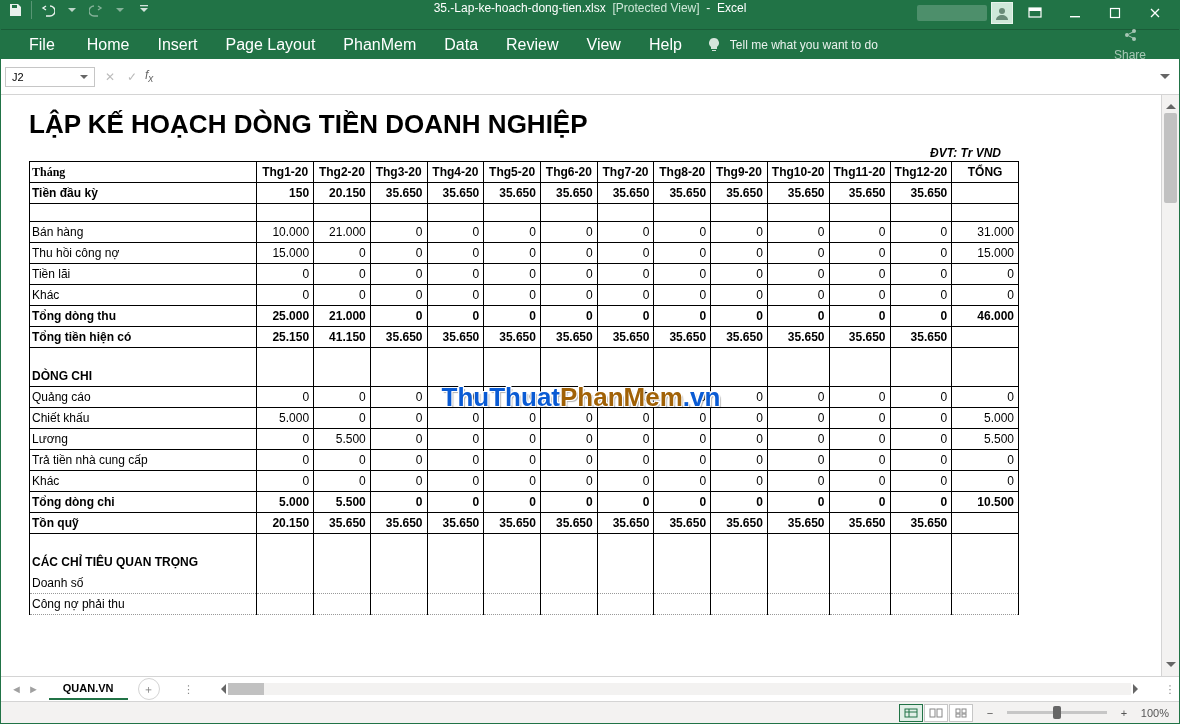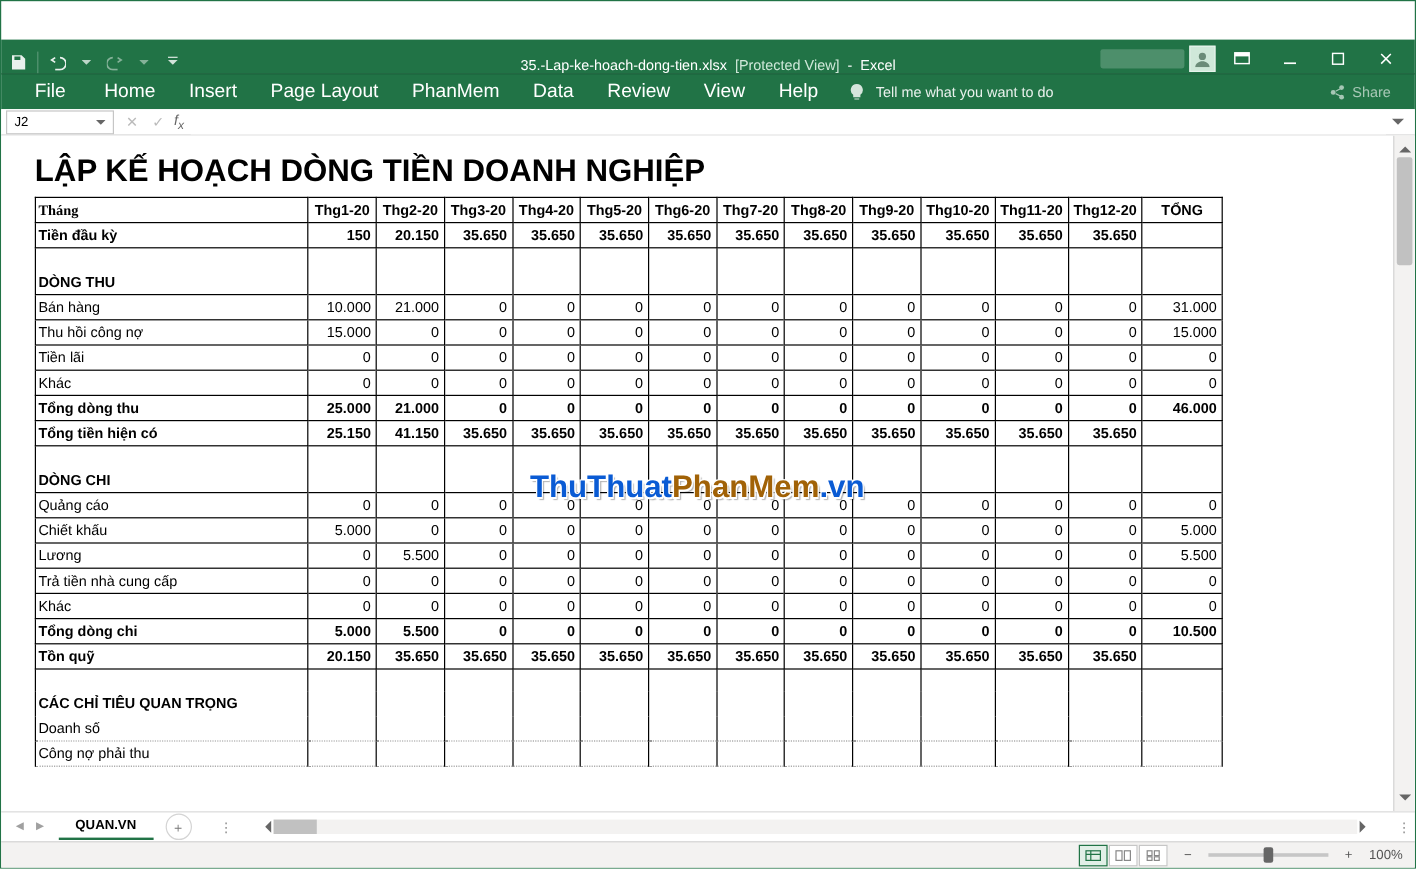--- a/index.html
+++ b/index.html
@@ -1,37 +1,37 @@
 <!DOCTYPE html>
 <html><head>
 <meta charset="utf-8">
 <style>
 * { box-sizing: border-box; margin: 0; padding: 0; }
 html, body { width: 1180px; height: 724px; font-family: "Segoe UI", Tahoma, sans-serif; font-size: 12px; overflow: hidden; background: #fff; }
 .app { display: flex; flex-direction: column; width: 100%; height: 100%; border: 1px solid #217346; }
 
-.titlebar { height: 28px; background: #217346; color: #fff; display: flex; align-items: flex-end; padding: 0 6px; position: relative; margin-top: 32px; }
+.titlebar { height: 28px; background: #217346; color: #fff; display: flex; align-items: flex-start; padding: 0 6px; position: relative; }
 .qat { display: flex; gap: 8px; align-items: center; }
 .qat .qicon { width: 16px; height: 16px; display: inline-flex; align-items: center; justify-content: center; }
 .qat .sep { width: 1px; height: 18px; background: rgba(255,255,255,0.25); }
 .title-center { position: absolute; left: 50%; transform: translateX(-50%); font-size: 12px; white-space: nowrap; }
 .title-file { color: #fff; }
 .title-mode { color: #cfe8d9; }
 .win-right { margin-left: auto; display: flex; gap: 4px; align-items: center; }
 .user-name { width: 70px; height: 16px; background: rgba(255,255,255,0.2); border-radius: 2px; }
 .user-avatar { width: 22px; height: 22px; background: #cfe8d9; border: 1px solid rgba(255,255,255,0.5); display:flex; align-items:center; justify-content:center; }
 .win-btn { width: 36px; height: 24px; display: flex; align-items: center; justify-content: center; color: #fff; }
 
 .ribbon { height: 30px; background: #217346; border-top: 1px solid #1a5c38; display: flex; align-items: center; padding-left: 18px; color: #fff; }
 .rtab { padding: 6px 14px; font-size: 16px; cursor: pointer; }
 .rtab.file { padding-left: 10px; padding-right: 18px; }
 .tellme { display: flex; align-items: center; gap: 8px; margin-left: 10px; opacity: 0.9; }
-.ribbon .share { margin-left: auto; margin-right: 20px; display:flex; gap:6px; align-items:center; opacity:0.6; }
-
-.nameboxrow { height: 22px; background: #fff; border-bottom: 1px solid #d4d4d4; display: flex; align-items: center; }
+.ribbon .share { margin-left: auto; margin-right: 33px; display:flex; gap:6px; align-items:center; opacity:0.6;flex-direction:column; }
+
+.nameboxrow { height: 36px; background: #fff; border-bottom: 1px solid #d4d4d4; display: flex; align-items: center; }
 .namebox { width: 90px; border: 1px solid #c6c6c6; height: 20px; margin: 0 4px; background: #fff; display:flex; align-items:center; padding:0 6px; justify-content:space-between; }
 .namebox-text { font-size: 11px; }
 .fx-btn { width: 22px; height: 20px; display:flex; align-items:center; justify-content:center; color:#888; cursor:pointer; }
 .fx-btn.dis { color:#bbb; }
 .fx-label { font-style: italic; font-size: 12px; color:#666; margin:0 6px 0 2px; }
 .formula-input { flex:1; height:20px; border:none; outline:none; font-size:11px; }
 .expand { width:20px; text-align:center; color:#888; margin-right:4px; }
 
 .gridwrap { flex:1; position:relative; display:flex; background:#fff; overflow:hidden; }
 .sheet { flex:1; overflow:hidden; padding: 14px 10px 0 28px; position:relative; }
@@ -197,20 +197,21 @@
     <span class="fx-label">f<sub>x</sub></span>
     <input class="formula-input" style="">
     <span class="expand"><svg width="10" height="10">
           <path fill="#666" d="M0 3l5 5 5-5z"></path>
         </svg></span>
   </div>
 
   <div class="gridwrap">
     <div class="sheet">
       <div class="doc-title">LẬP KẾ HOẠCH DÒNG TIỀN DOANH NGHIỆP</div>
+      <div class="unit">ĐVT: Tr VND</div>
 
       <table class="cash">
         <tbody>
             <tr class="head">
           <td class="label">Tháng</td>
           <td class="col-month">Thg1-20</td>
               <td class="col-month">Thg2-20</td>
               <td class="col-month">Thg3-20</td>
               <td class="col-month">Thg4-20</td>
               <td class="col-month">Thg5-20</td>
@@ -248,36 +249,20 @@
               <td></td>
               <td></td>
               <td></td>
               <td></td>
               <td></td>
               <td></td>
               <td></td>
               <td></td>
               <td></td>
             </tr>
-        <tr class="sec">
-              <td class="label">DÒNG THU</td>
-              <td></td>
-              <td></td>
-              <td></td>
-              <td></td>
-              <td></td>
-              <td></td>
-              <td></td>
-              <td></td>
-              <td></td>
-              <td></td>
-              <td></td>
-              <td></td>
-              <td></td>
-            </tr>
         <tr class="dot-below">
               <td class="label">Bán hàng</td>
               <td class="num">10.000</td>
               <td class="num">21.000</td>
               <td class="num">0</td>
               <td class="num">0</td>
               <td class="num">0</td>
               <td class="num">0</td>
               <td class="num">0</td>
               <td class="num">0</td>

